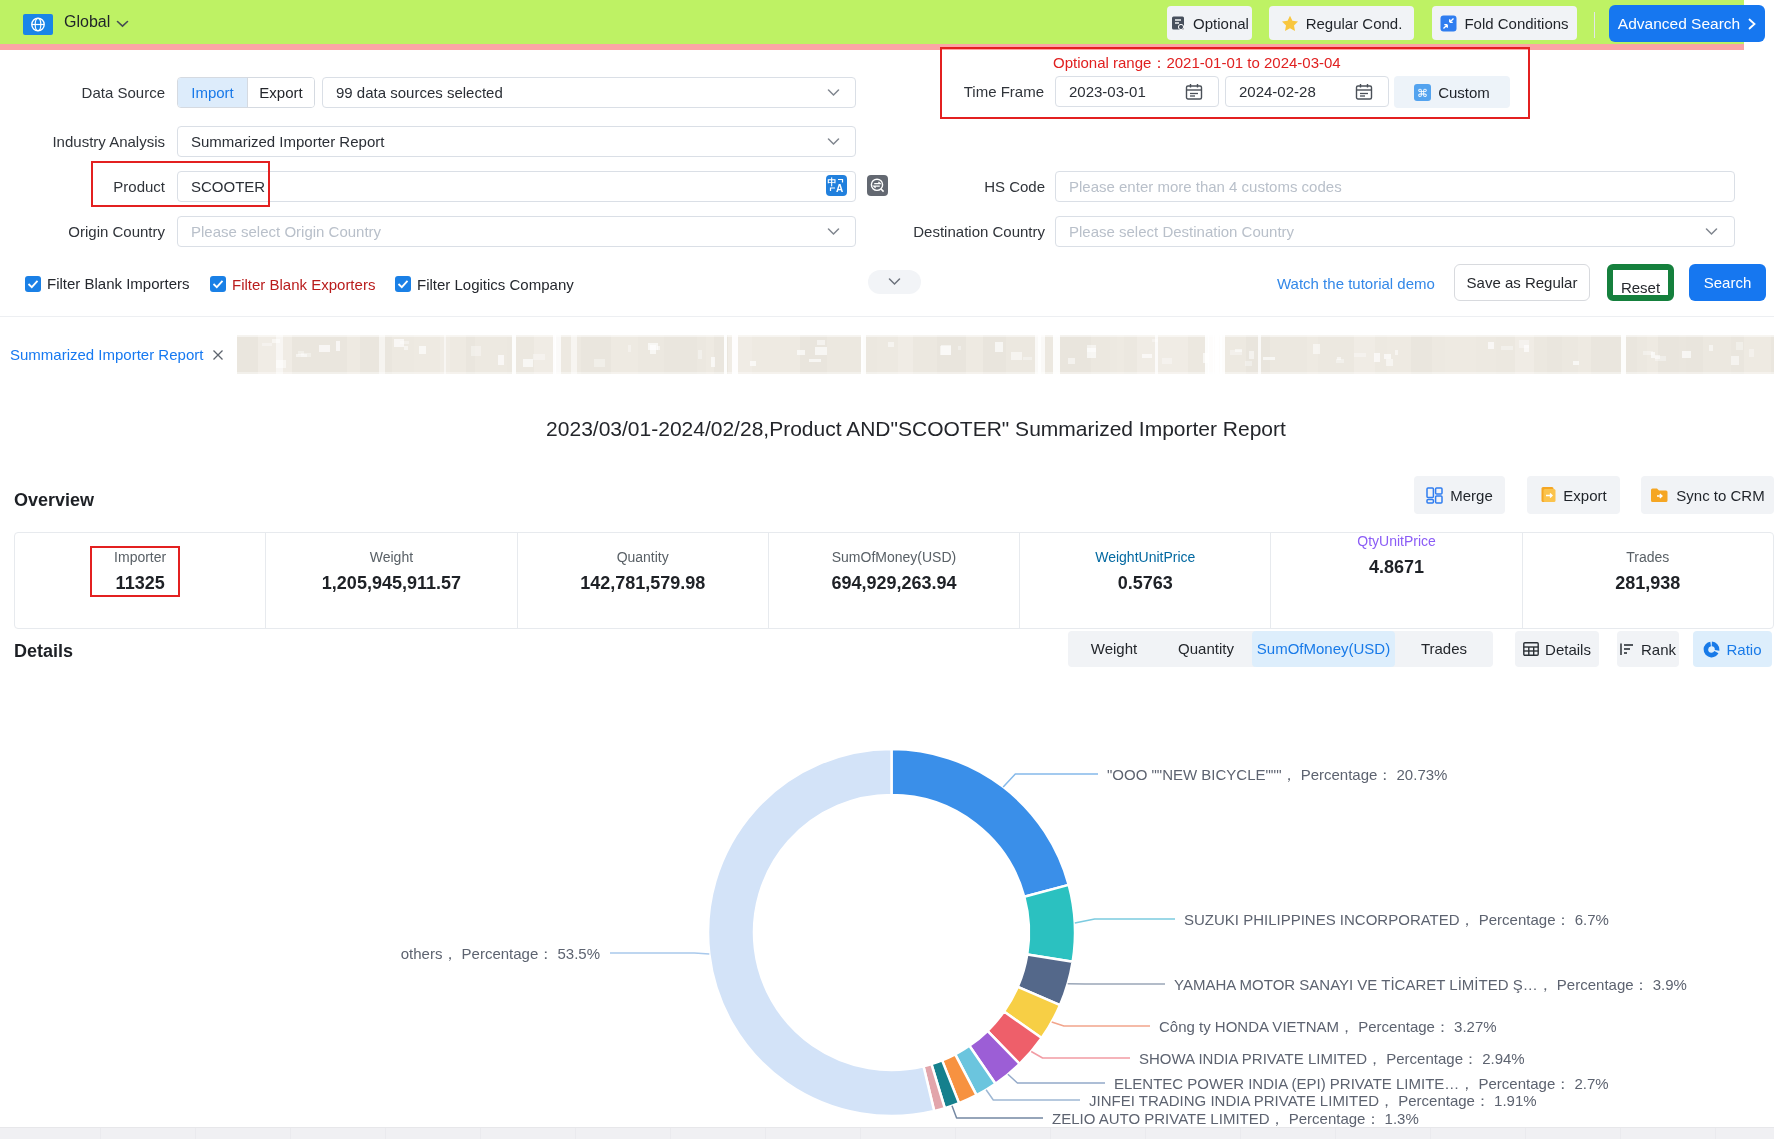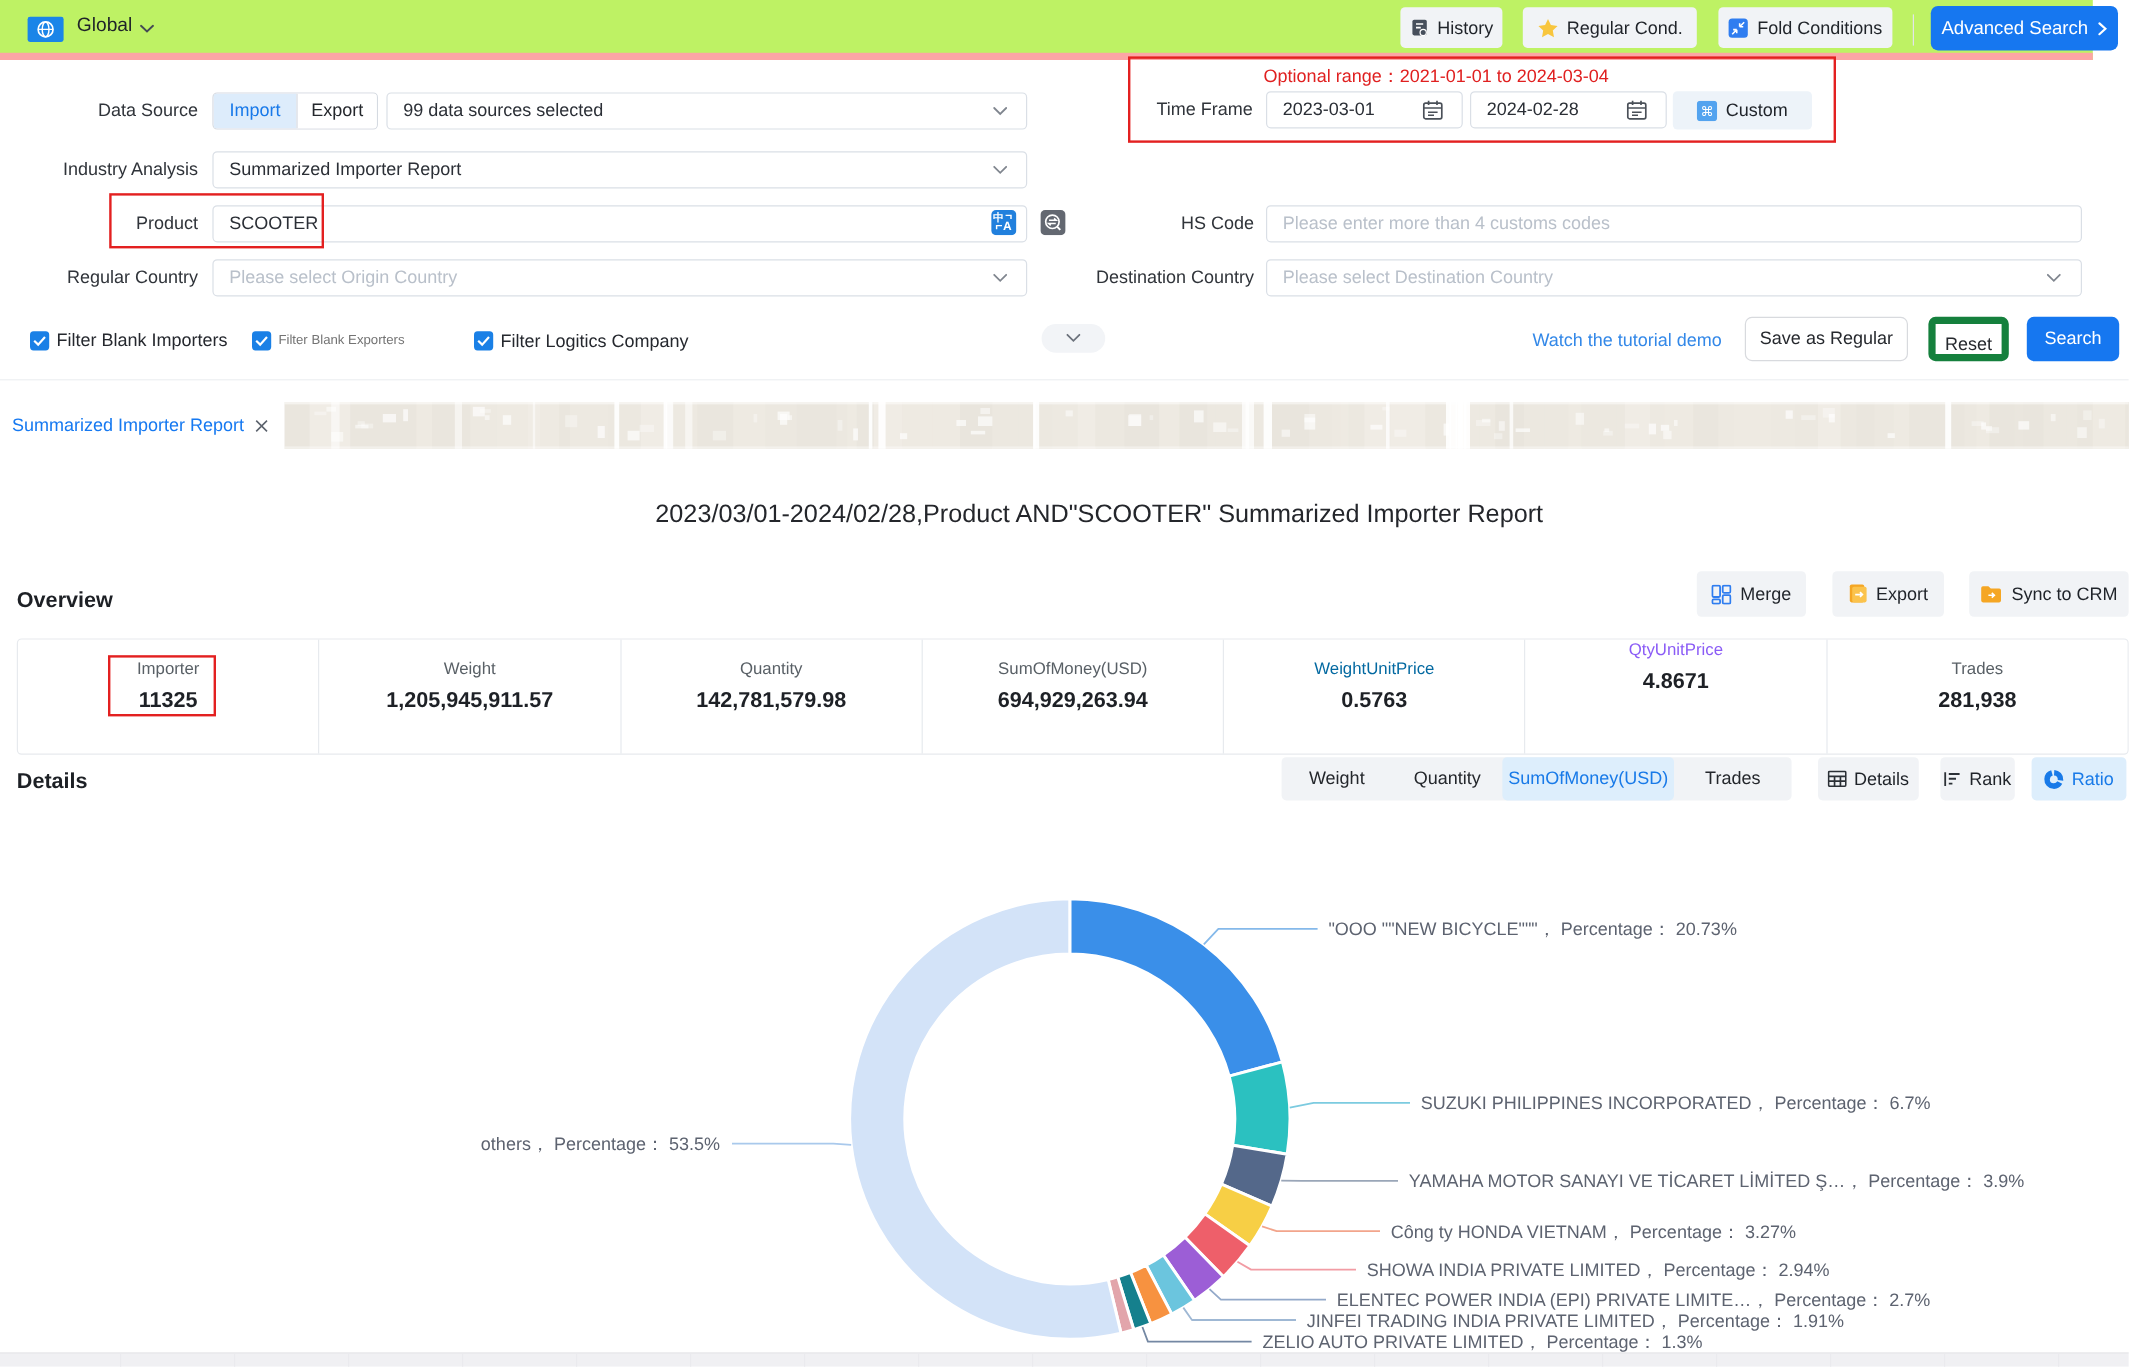--- a/index.html
+++ b/index.html
@@ -31,21 +31,21 @@
         <path d="M1.5 1.5 L6.5 6.2 L11.5 1.5" fill="none" stroke="#454b54" stroke-width="1.6" stroke-linecap="round"></path>
       </svg>
 
   <div class="gbtn" style="left:1167px;top:6px;width:85px;height:34px;">
     <svg width="16" height="16" viewBox="0 0 16 16">
           <rect x="2" y="1.5" width="12" height="13" rx="1.5" fill="#474f5c"></rect>
           <line x1="5" y1="5" x2="11" y2="5" stroke="#fff" stroke-width="1.4"></line>
           <line x1="5" y1="8" x2="9" y2="8" stroke="#fff" stroke-width="1.4"></line>
           <circle cx="11" cy="12" r="2.6" fill="#474f5c" stroke="#fff" stroke-width="1"></circle>
         </svg>
-    <span>History</span>
+    <span>Optional</span>
   </div>
   <div class="gbtn" style="left:1269px;top:6px;width:145px;height:34px;">
     <svg width="18" height="17" viewBox="0 0 18 17">
           <path d="M9 0.8 L11.4 5.8 L17 6.6 L13 10.4 L14 16 L9 13.3 L4 16 L5 10.4 L1 6.6 L6.6 5.8 Z" fill="#f8c63e"></path>
         </svg>
     <span>Regular Cond.</span>
   </div>
   <div class="gbtn" style="left:1432px;top:6px;width:145px;height:34px;">
     <svg width="17" height="17" viewBox="0 0 17 17">
           <rect x="0.5" y="0.5" width="16" height="16" rx="3" fill="#2f7df0"></rect>
@@ -94,21 +94,21 @@
   </div>
   <div class="abs" style="left:867px;top:125px;width:21px;height:21px;">
     <svg width="21" height="21" viewBox="0 0 21 21">
           <rect x="0" y="0" width="21" height="21" rx="4" fill="#636871"></rect>
           <circle cx="10" cy="9.8" r="5.6" fill="none" stroke="#fff" stroke-width="1.4"></circle>
           <path d="M7.2 8.6 h6 l-1.8 -1.6 M12.8 11.2 h-6 l1.8 1.6" stroke="#fff" stroke-width="1.2" fill="none"></path>
           <line x1="14" y1="14" x2="16.6" y2="16.6" stroke="#fff" stroke-width="1.6"></line>
         </svg>
   </div>
 
-  <div class="lbl" style="left:0;top:166px;width:165px;">Regular Country</div>
+  <div class="lbl" style="left:0;top:166px;width:165px;">Origin Country</div>
   <div class="inp ph" style="left:177px;top:166px;width:679px;">Please select Origin Country</div>
   <svg class="chev" style="left:827px;top:178px;" viewBox="0 0 13 8">
         <path d="M1.5 1 L6.5 6 L11.5 1" fill="none" stroke="#80868f" stroke-width="1.5" stroke-linecap="round"></path>
       </svg>
 
   <div class="abs" style="left:1053px;top:4px;font-size:15px;color:#e02020;">Optional range：2021-01-01 to 2024-03-04</div>
   <div class="lbl" style="left:880px;top:26px;width:164px;">Time Frame</div>
   <div class="inp" style="left:1055px;top:26px;width:164px;">2023-03-01</div>
   <svg class="abs" style="left:1185px;top:33px;" width="18" height="18" viewBox="0 0 18 18">
         <rect x="1.5" y="3" width="15" height="13" rx="1.5" fill="none" stroke="#4a5058" stroke-width="1.4"></rect>
@@ -151,21 +151,21 @@
         <svg width="16" height="16" viewBox="0 0 16 16">
           <path d="M3.5 8 L6.8 11.2 L12.5 4.8" fill="none" stroke="#fff" stroke-width="1.8"></path>
         </svg>
       </div>
   <div class="abs" style="left:47px;top:225px;font-size:15px;color:#25282e;line-height:17px;">Filter Blank Importers</div>
   <div class="abs" style="left:210px;top:226px;width:16px;height:16px;background:#1a80e6;border-radius:3px;">
         <svg width="16" height="16" viewBox="0 0 16 16">
           <path d="M3.5 8 L6.8 11.2 L12.5 4.8" fill="none" stroke="#fff" stroke-width="1.8"></path>
         </svg>
       </div>
-  <div class="abs" style="left:232px;top:226px;font-size:11px;color:#737373;line-height:17px;">Filter Blank Exporters</div>
+  <div class="abs" style="left:232px;top:226px;font-size:15px;color:#b91c1c;line-height:17px;">Filter Blank Exporters</div>
   <div class="abs" style="left:395px;top:226px;width:16px;height:16px;background:#1a80e6;border-radius:3px;">
         <svg width="16" height="16" viewBox="0 0 16 16">
           <path d="M3.5 8 L6.8 11.2 L12.5 4.8" fill="none" stroke="#fff" stroke-width="1.8"></path>
         </svg>
       </div>
   <div class="abs" style="left:417px;top:226px;font-size:15px;color:#25282e;line-height:17px;">Filter Logitics Company</div>
 
   <div class="abs" style="left:868px;top:220px;width:53px;height:24px;background:#f2f4f7;border-radius:12px;display:flex;align-items:center;justify-content:center;">
     <svg width="13" height="8" viewBox="0 0 13 8">
           <path d="M1.5 1 L6.5 6 L11.5 1" fill="none" stroke="#6c727c" stroke-width="1.5" stroke-linecap="round"></path>

